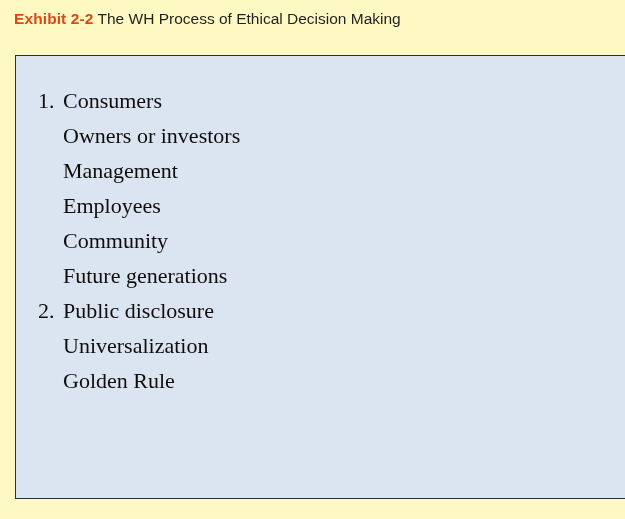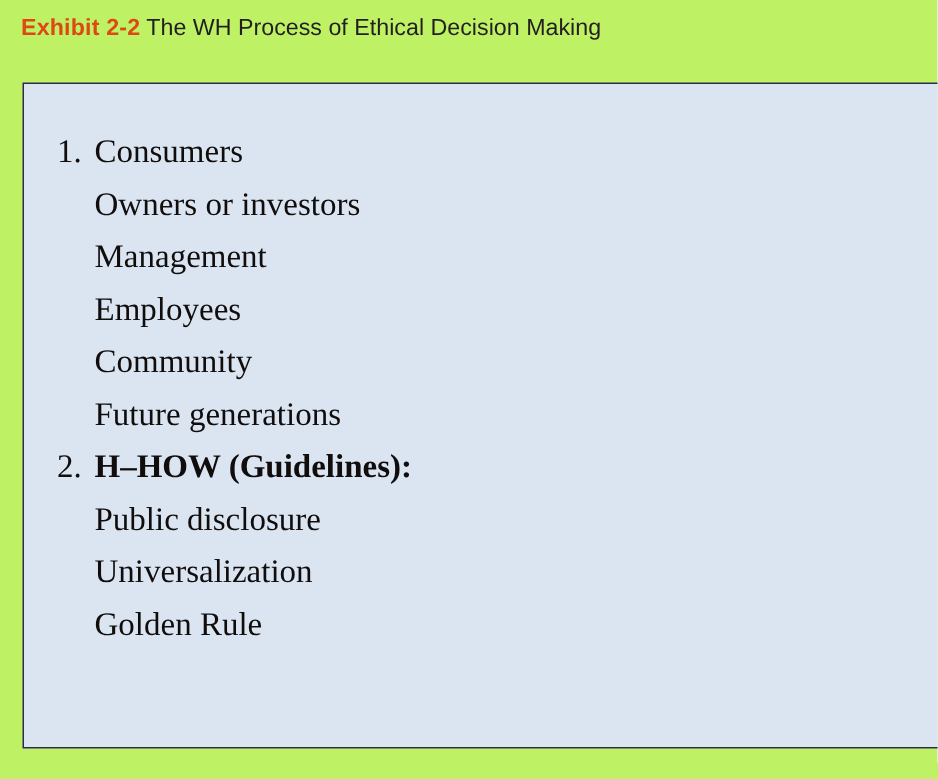--- a/index.html
+++ b/index.html
@@ -11,21 +11,21 @@
     height: 519px;
     background: #ffffff;
     font-family: "Liberation Sans", sans-serif;
     overflow: hidden;
   }
 
   .exhibit-root {
     position: relative;
     width: 625px;
     height: 519px;
-    background: #bef264;
+    background: #fef9c3;
     text-decoration: underline;
   }
 
   
   .caption {
     position: absolute;
     left: 14px;
     top: 9px;
     font-family: "Liberation Sans", sans-serif;
     font-size: 15.5px;
@@ -118,21 +118,20 @@
         <div class="line sub">Owners or investors</div>
         <div class="line sub">Management</div>
         <div class="line sub">Employees</div>
         <div class="line sub">Community</div>
         <div class="line sub">Future generations</div>
       </div>
 
       <div class="group second">
         <div class="line heading">
           <span class="num">2.</span>
-          <span class="htext">H–HOW (Guidelines):</span>
         </div>
         <div class="line sub">Public disclosure</div>
         <div class="line sub">Universalization</div>
         <div class="line sub">Golden Rule</div>
       </div>
 
     </div>
   </div>
 
 </div>

